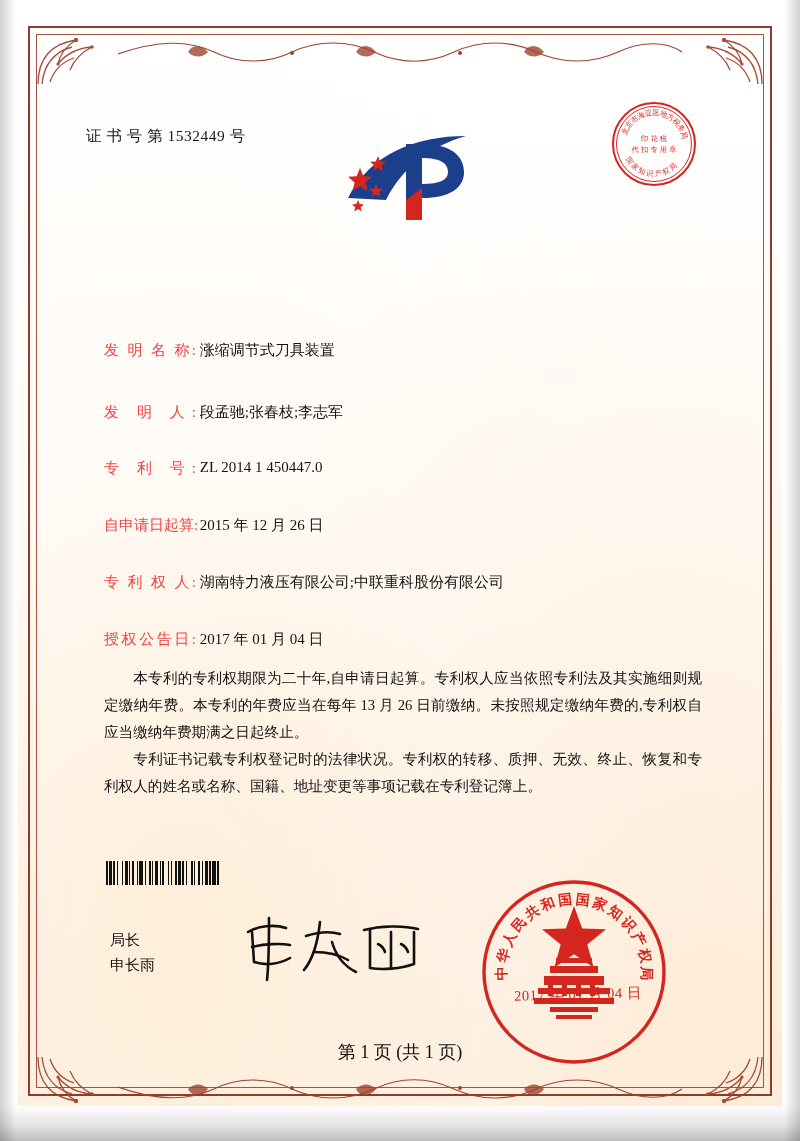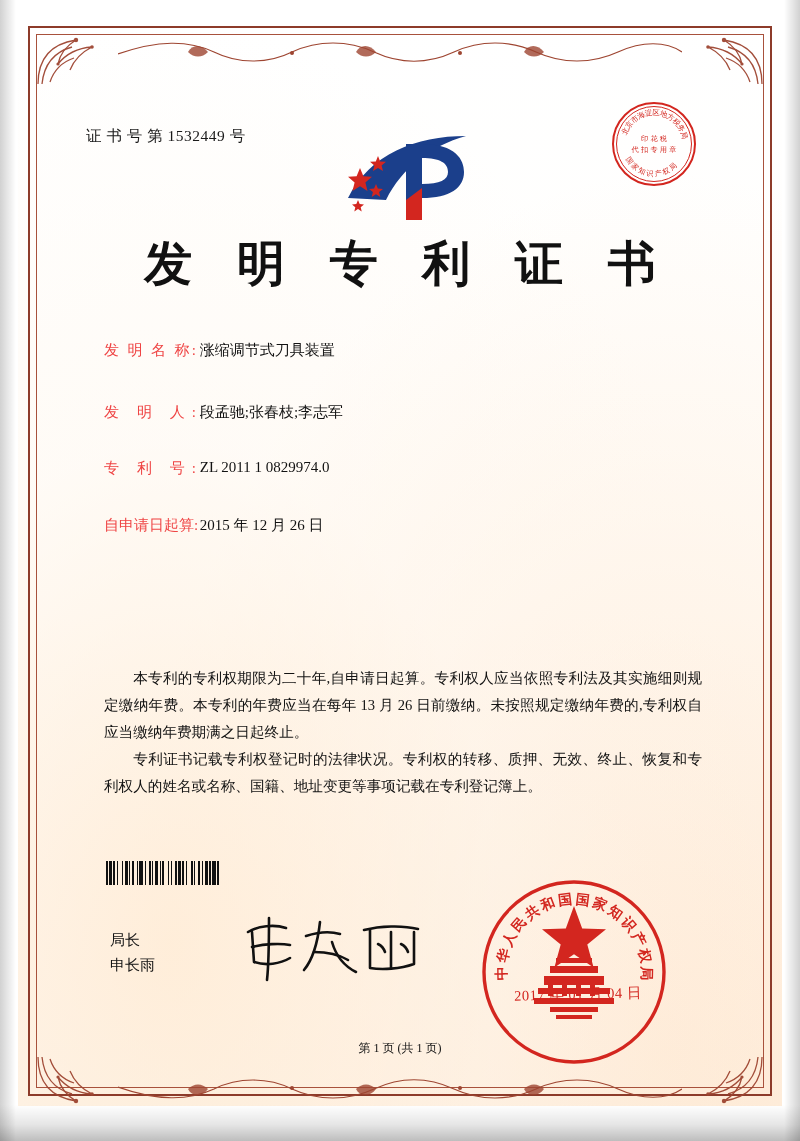--- a/index.html
+++ b/index.html
@@ -196,21 +196,21 @@
     letter-spacing: 0.5px;
     transform: rotate(-1.5deg);
   }
 
   
   .page-no {
     position: absolute;
     left: 0; top: 1040px;
     width: 800px;
     text-align: center;
-    font-size: 12px;
+    font-size: 18px;
     color: #111;
   }
 
   
   .spine {
     position: absolute;
     left: 0; bottom: 0; width: 800px; height: 36px;
     background: linear-gradient(180deg, rgba(0,0,0,0.0) 0%, rgba(0,0,0,0.10) 55%, rgba(0,0,0,0.26) 100%);
   }
   .edge-left {
@@ -347,37 +347,44 @@
         <text x="44" y="76" text-anchor="middle" transform="rotate(40 44 44)">家</text>
         <text x="44" y="76" text-anchor="middle" transform="rotate(24 44 44)">知</text>
         <text x="44" y="76" text-anchor="middle" transform="rotate(8 44 44)">识</text>
         <text x="44" y="76" text-anchor="middle" transform="rotate(-8 44 44)">产</text>
         <text x="44" y="76" text-anchor="middle" transform="rotate(-24 44 44)">权</text>
         <text x="44" y="76" text-anchor="middle" transform="rotate(-40 44 44)">局</text>
       </g>
     </svg>
   </div>
 
-  <div class="main-title">发 明 专 利 证 书</div>
 
   <div class="field f1">
     <span class="lab lab-sp w5">发 明 名 称:</span>
     <span class="val">涨缩调节式刀具装置</span>
   </div>
   <div class="field f2">
     <span class="lab lab-sp w5">发 明 人:</span>
     <span class="val">段孟驰;张春枝;李志军</span>
   </div>
   <div class="field f3">
     <span class="lab lab-sp w5">专 利 号:</span>
-    <span class="val">ZL 2011 1 0829974.0</span>
+    <span class="val">ZL 2014 1 450447.0</span>
   </div>
   <div class="field f4">
     <span class="lab lab-sp w5">自申请日起算:</span>
     <span class="val">2015 年 12 月 26 日</span>
+  </div>
+  <div class="field f5">
+    <span class="lab lab-sp w5">专 利 权 人:</span>
+    <span class="val">湖南特力液压有限公司;中联重科股份有限公司</span>
+  </div>
+  <div class="field f6">
+    <span class="lab lab-sp w5">授权公告日:</span>
+    <span class="val">2017 年 01 月 04 日</span>
   </div>
 
   <div class="body-text">
     <p>本专利的专利权期限为二十年,自申请日起算。专利权人应当依照专利法及其实施细则规定缴纳年费。本专利的年费应当在每年 13 月 26 日前缴纳。未按照规定缴纳年费的,专利权自应当缴纳年费期满之日起终止。</p>
     <p>专利证书记载专利权登记时的法律状况。专利权的转移、质押、无效、终止、恢复和专利权人的姓名或名称、国籍、地址变更等事项记载在专利登记簿上。</p>
   </div>
 
   <div class="barcode" id="barcode">
       <i style="width: 2px; background: rgb(17, 17, 17);"></i>
       <i style="width: 1px; background: transparent;"></i>

